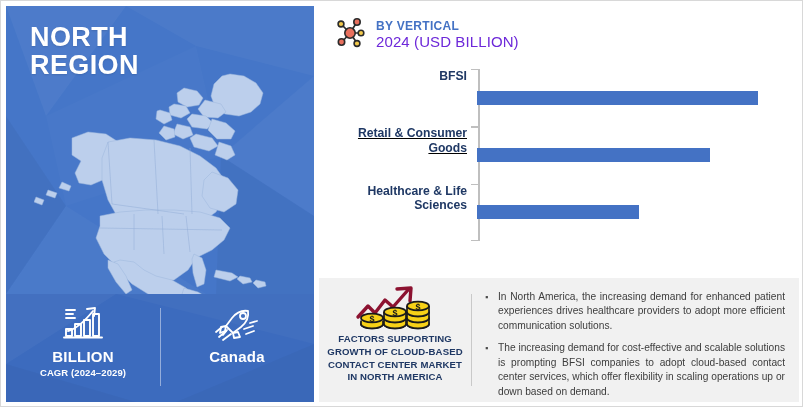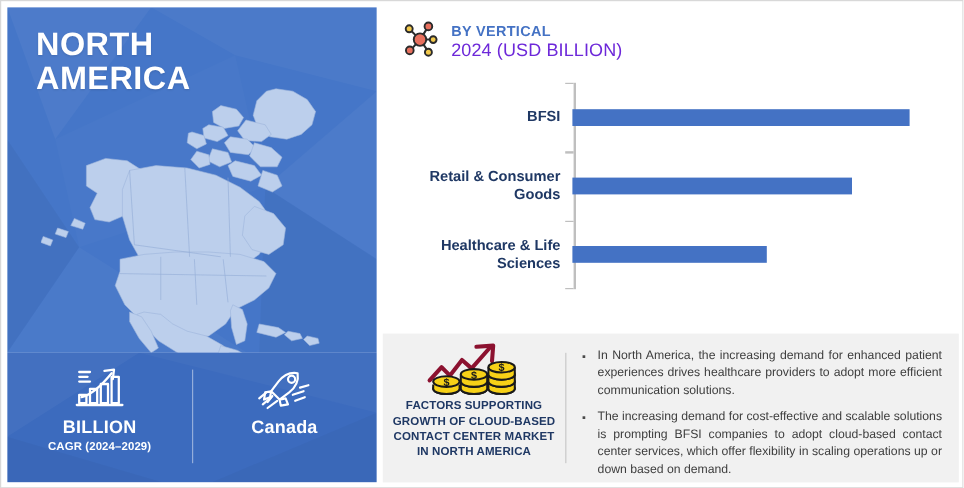--- a/index.html
+++ b/index.html
@@ -79,21 +79,21 @@
 
   .plot{
     position:absolute;left:20px;top:63px;width:446px;height:185px;
   }
   .axis{
     position:absolute;left:139px;top:0;width:1.6px;height:172px;background:#bfbfbf;
   }
   .tick{position:absolute;left:132px;width:7px;height:1.4px;background:#bfbfbf;}
   .rows{position:absolute;left:0;top:0;width:446px;height:172px;}
   .row{
-    position:absolute;left:0;width:446px;height:57.3px;display:flex;align-items:center;
+    position:absolute;left:0;width:446px;height:57.3px;display:flex;
   }
   .cat-label{
     width:136px;text-align:right;padding-right:8px;box-sizing:border-box;
     color:#1F3864;font-size:12.2px;font-weight:bold;line-height:1.22;
   }
   .bar-wrap{position:relative;flex:1;height:100%;}
   .bar{
     position:absolute;top:50%;transform:translateY(-50%);
     left:2px;height:14px;background:#4472C4;
   }
@@ -141,21 +141,21 @@
         <polygon points="0,0 120,0 40,110" fill="#ffffff" opacity="0.045"></polygon>
         <polygon points="120,0 308,0 308,70 190,40" fill="#ffffff" opacity="0.035"></polygon>
         <polygon points="0,110 60,200 0,288" fill="#000000" opacity="0.035"></polygon>
         <polygon points="308,70 308,210 215,150" fill="#ffffff" opacity="0.04"></polygon>
         <polygon points="60,200 200,288 0,288" fill="#ffffff" opacity="0.03"></polygon>
         <polygon points="215,150 308,210 308,288 210,288" fill="#000000" opacity="0.03"></polygon>
         <polygon points="40,110 190,40 215,150 60,200" fill="#ffffff" opacity="0.018"></polygon>
       </svg>
 
       <div class="region-title" style="white-space: pre-line;">NORTH
-AMERICA</div>
+REGION</div>
 
       <svg class="map-svg" viewBox="0 0 258 232">
         <g fill="#BCCFEC" stroke="#9DB6DC" stroke-width="0.5">
 
           <path d="M196 10 l14 2 12 7 7 10 -3 11 -9 8 -12 4 -14 -2 -10 -7 -4 -11 3 -12 8 -8 z"></path>
 
           <path d="M150 24 l13 3 6 7 -4 7 -12 2 -9 -5 -1 -9 z"></path>
           <path d="M171 36 l16 4 5 8 -8 6 -14 -1 -6 -8 z"></path>
           <path d="M140 40 l12 2 4 7 -9 5 -11 -3 -1 -8 z"></path>
           <path d="M158 50 l14 2 7 7 -6 6 -15 -2 -5 -8 z"></path>
@@ -292,21 +292,21 @@
       <div class="tick" style="top:114.6px;"></div>
       <div class="tick" style="top:171px;"></div>
 
       <div class="rows">
         <div class="row" style="top:0px;">
           <div class="cat-label">BFSI</div>
           <div class="bar-wrap">
             <div class="bar" id="bar0" style="width: 280.909px; background: rgb(68, 114, 196);"></div>
           </div>
         </div>
-        <div class="row" style="top:57.3px;">
+        <div class="row" style="top:57.3px;text-decoration:underline;">
           <div class="cat-label">Retail &amp; Consumer Goods</div>
           <div class="bar-wrap">
             <div class="bar" id="bar1" style="width: 233.182px; background: rgb(68, 114, 196);"></div>
           </div>
         </div>
         <div class="row" style="top:114.6px;">
           <div class="cat-label">Healthcare &amp; Life Sciences</div>
           <div class="bar-wrap">
             <div class="bar" id="bar2" style="width: 162.273px; background: rgb(68, 114, 196);"></div>
           </div>

